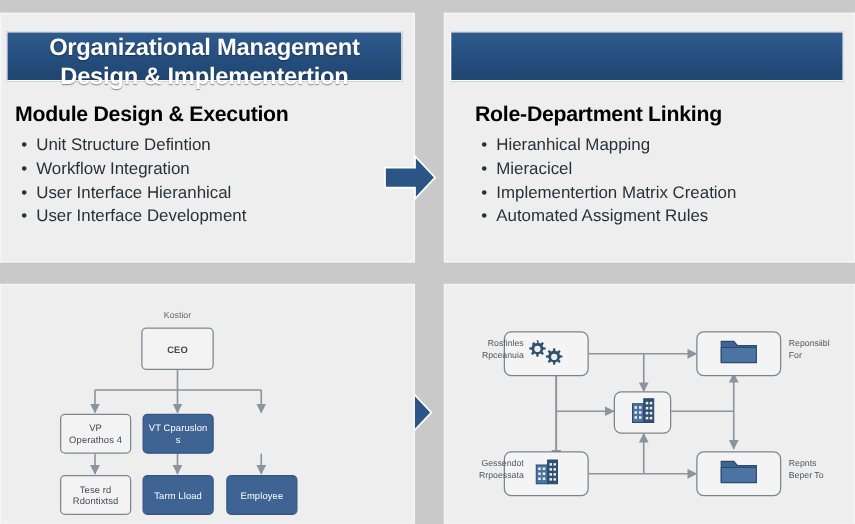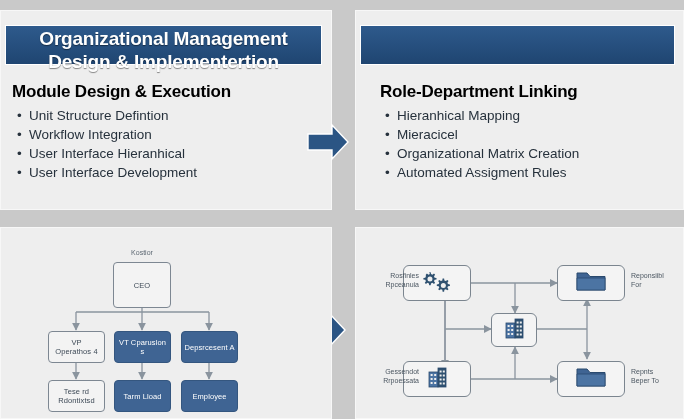--- a/index.html
+++ b/index.html
@@ -181,21 +181,21 @@
       <li>
         <span class="bul">•</span>
         <span>Hieranhical Mapping</span>
       </li>
       <li>
         <span class="bul">•</span>
         <span>Mieracicel</span>
       </li>
       <li>
         <span class="bul">•</span>
-        <span>Organizational Matrix Creation</span>
+        <span>Implementertion Matrix Creation</span>
       </li>
       <li>
         <span class="bul">•</span>
         <span>Automated Assigment Rules</span>
       </li>
     </ul>
   </div>
 
   <div class="block-arrow" id="arrow-top">
     <svg width="44" height="40" viewBox="0 0 44 40">
@@ -226,33 +226,30 @@
         <path d="M142,85 L142,103" stroke="#8a949e" stroke-width="1.3" fill="none" marker-end="url(#oarrow)"></path>
         <path d="M209,85 L209,103" stroke="#8a949e" stroke-width="1.3" fill="none" marker-end="url(#oarrow)"></path>
 
         <path d="M76,136 L76,152" stroke="#8a949e" stroke-width="1.3" fill="none" marker-end="url(#oarrow)"></path>
         <path d="M142,136 L142,152" stroke="#8a949e" stroke-width="1.3" fill="none" marker-end="url(#oarrow)"></path>
         <path d="M209,136 L209,152" stroke="#8a949e" stroke-width="1.3" fill="none" marker-end="url(#oarrow)"></path>
       </svg>
 
       <div class="node-cap" style="left:112px;top:22px;width:60px;">Kostior</div>
 
-      <div class="node light" style="left:113px;top:35px;width:58px;height:46px;">
+      <div class="node light" style="left:113px;top:35px;width:58px;height:34px;font-weight:bold;">
         <span>CEO</span>
       </div>
 
       <div class="node light" style="left:48px;top:104px;width:57px;height:32px;white-space:pre-line;align-items:center;">
         <span>VP
 Operathos 4</span>
       </div>
       <div class="node dark" style="left:114px;top:104px;width:57px;height:32px;">
         <span>VT Cparuslon s</span>
-      </div>
-      <div class="node dark" style="left:181px;top:104px;width:57px;height:32px;">
-        <span>Depsrcesent A</span>
       </div>
 
       <div class="node light" style="left:48px;top:153px;width:57px;height:32px;white-space:pre-line;">
         <span>Tese rd
 Rdontixtsd</span>
       </div>
       <div class="node dark" style="left:114px;top:153px;width:57px;height:32px;">
         <span>Tarm Lload</span>
       </div>
       <div class="node dark" style="left:181px;top:153px;width:57px;height:32px;">

